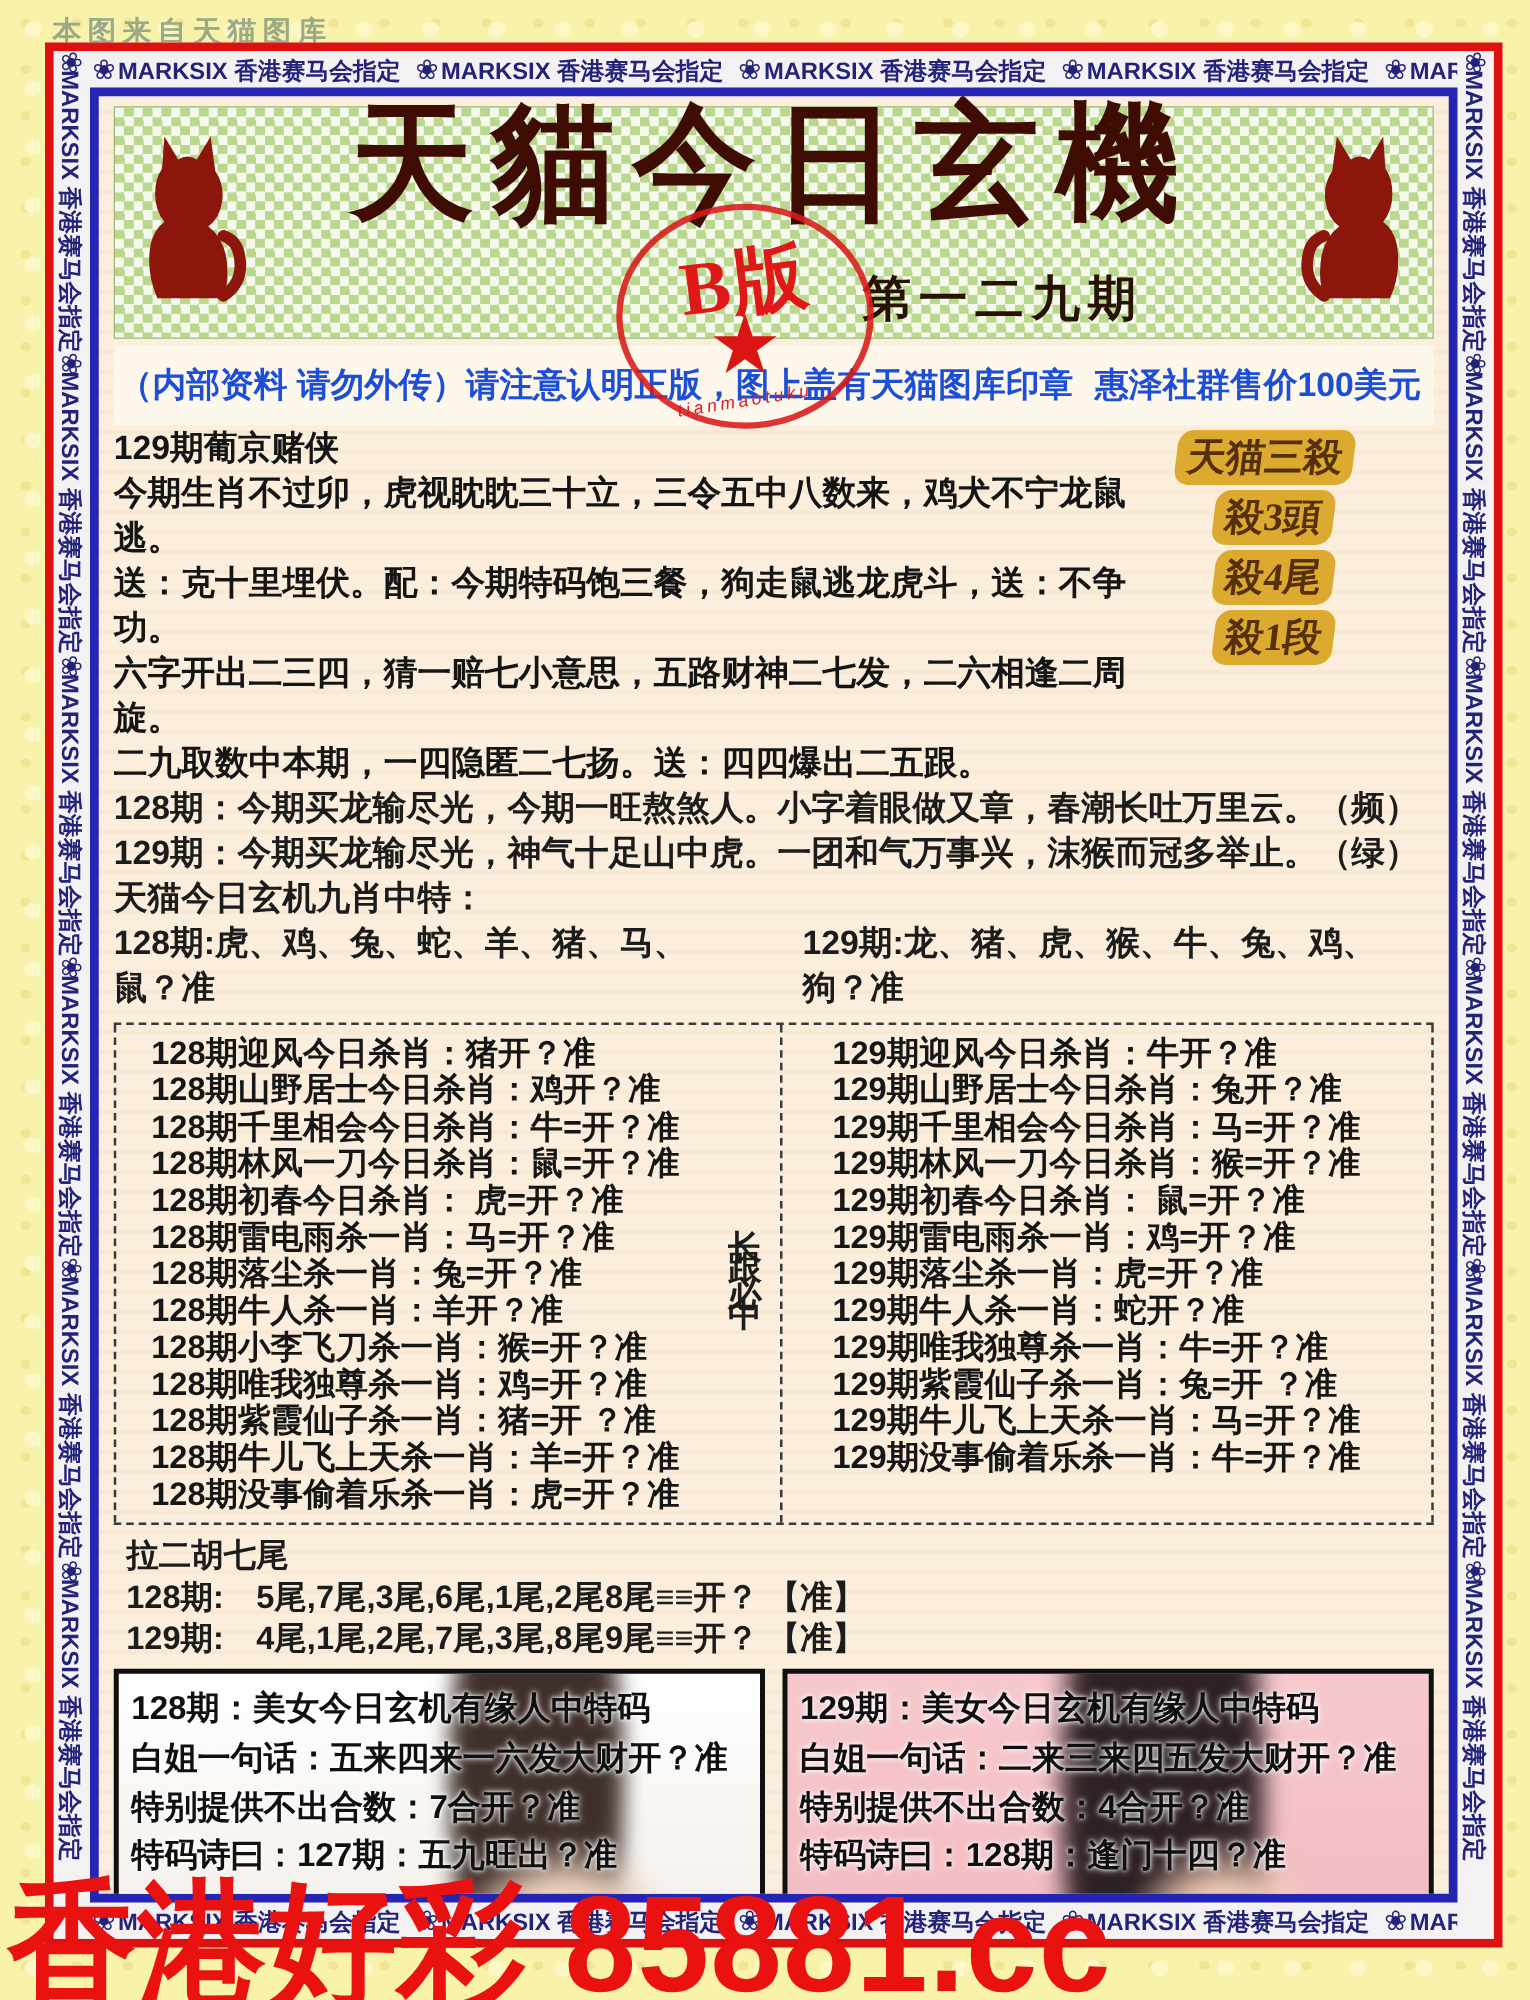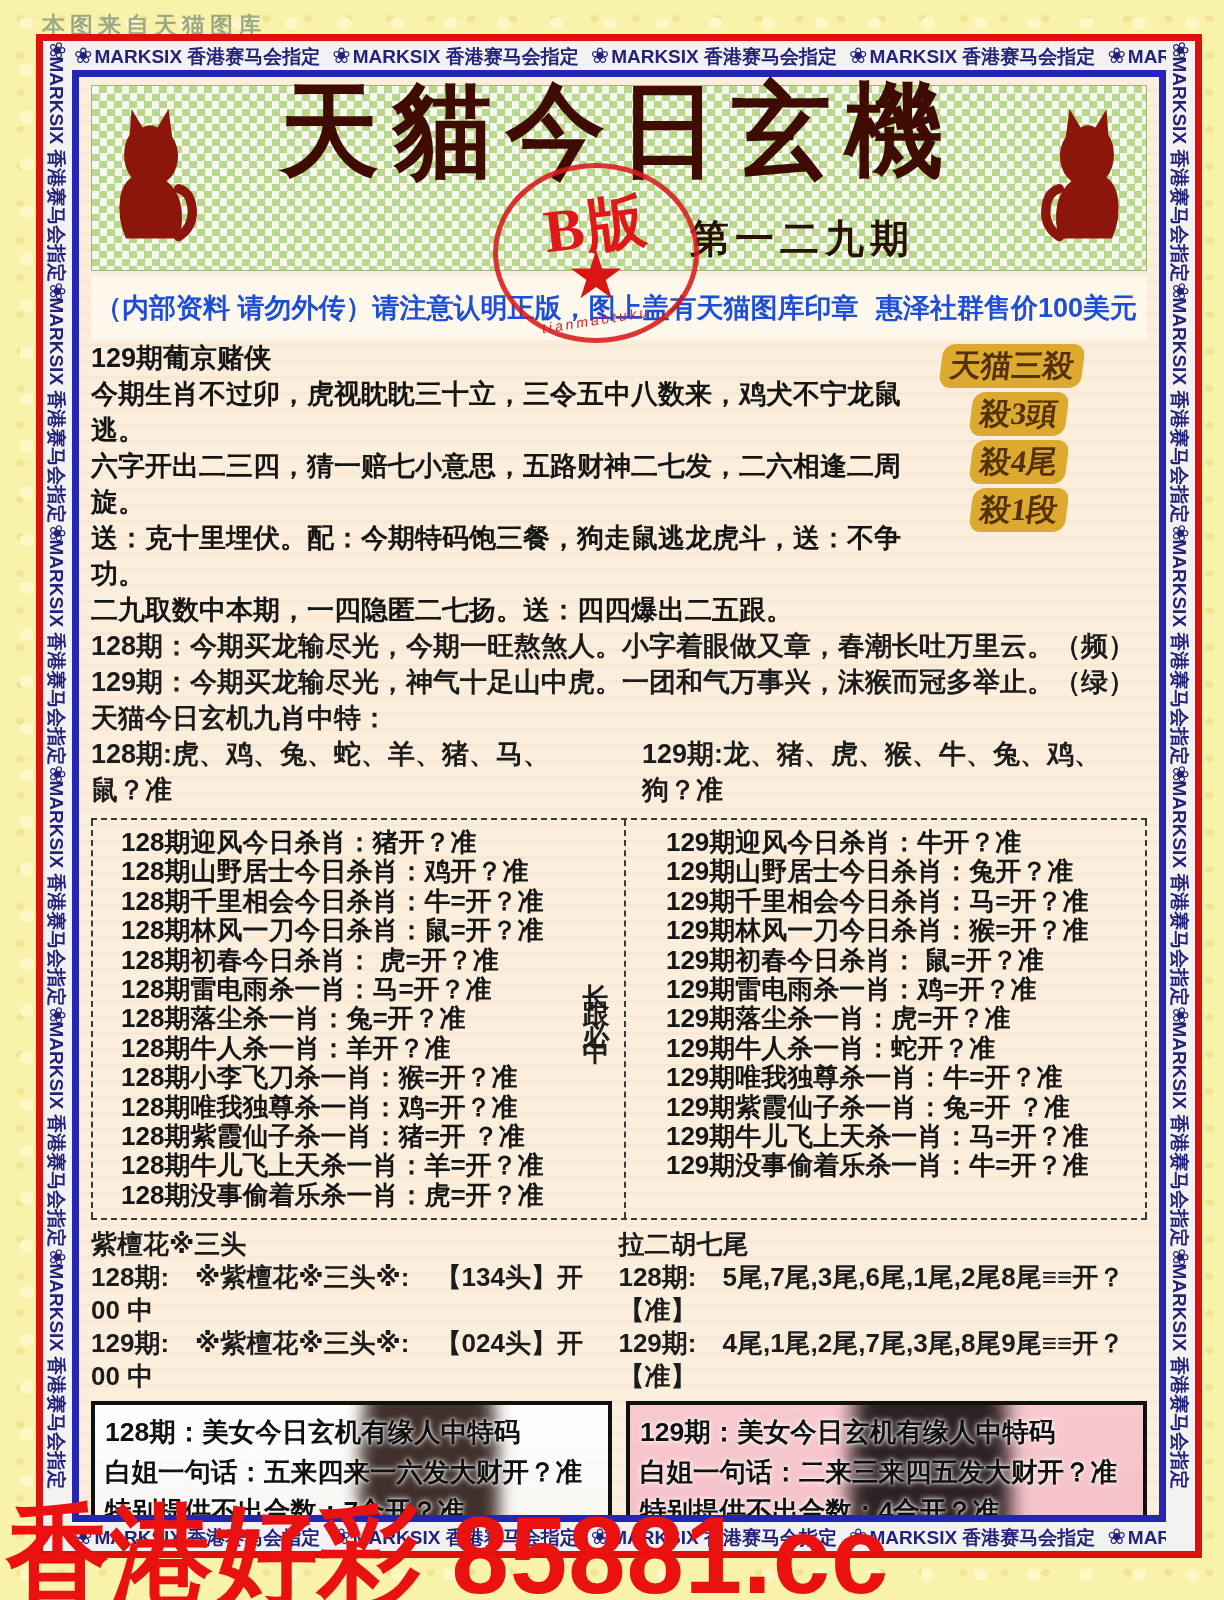--- a/index.html
+++ b/index.html
@@ -129,22 +129,22 @@
       <span>（内部资料 请勿外传）请注意认明正版，图上盖有天猫图库印章</span>
       <span class="notice-right">惠泽社群售价100美元</span>
     </div>
 
     <div class="intro-row">
       <div class="poem-block">
         <div class="poem-heading">129期葡京赌侠</div>
         <div>
 
         <div>今期生肖不过卯，虎视眈眈三十立，三令五中八数来，鸡犬不宁龙鼠逃。</div>
+            <div>送：克十里埋伏。配：今期特码饱三餐，狗走鼠逃龙虎斗，送：不争功。</div>
             <div>六字开出二三四，猜一赔七小意思，五路财神二七发，二六相逢二周旋。</div>
-            <div>送：克十里埋伏。配：今期特码饱三餐，狗走鼠逃龙虎斗，送：不争功。</div>
             <div>二九取数中本期，一四隐匿二七扬。送：四四爆出二五跟。</div>
           </div>
       </div>
       <div class="sansha">
         <span>天猫三殺</span><br>
         <span class="s-line">殺3頭</span><br>
         <span class="s-line">殺4尾</span><br>
         <span class="s-line">殺1段</span>
       </div>
     </div>
@@ -194,28 +194,20 @@
             <div>129期牛人杀一肖：蛇开？准</div>
             <div>129期唯我独尊杀一肖：牛=开？准</div>
             <div>129期紫霞仙子杀一肖：兔=开 ？准</div>
             <div>129期牛儿飞上天杀一肖：马=开？准</div>
             <div>129期没事偷着乐杀一肖：牛=开？准</div>
           </div>
       </div>
     </div>
 
     <div class="tails-row">
-      <div class="santou">
-        <div>紫檀花※三头</div>
-        <div>
-
-        <div>128期:　※紫檀花※三头※:　【134头】开00 中</div>
-            <div>129期:　※紫檀花※三头※:　【024头】开00 中</div>
-          </div>
-      </div>
       <div class="qiwei">
         <div>拉二胡七尾</div>
         <div>
 
         <div>128期:　5尾,7尾,3尾,6尾,1尾,2尾8尾≡≡开？ 【准】</div>
             <div>129期:　4尾,1尾,2尾,7尾,3尾,8尾9尾≡≡开？ 【准】</div>
           </div>
       </div>
     </div>
 

